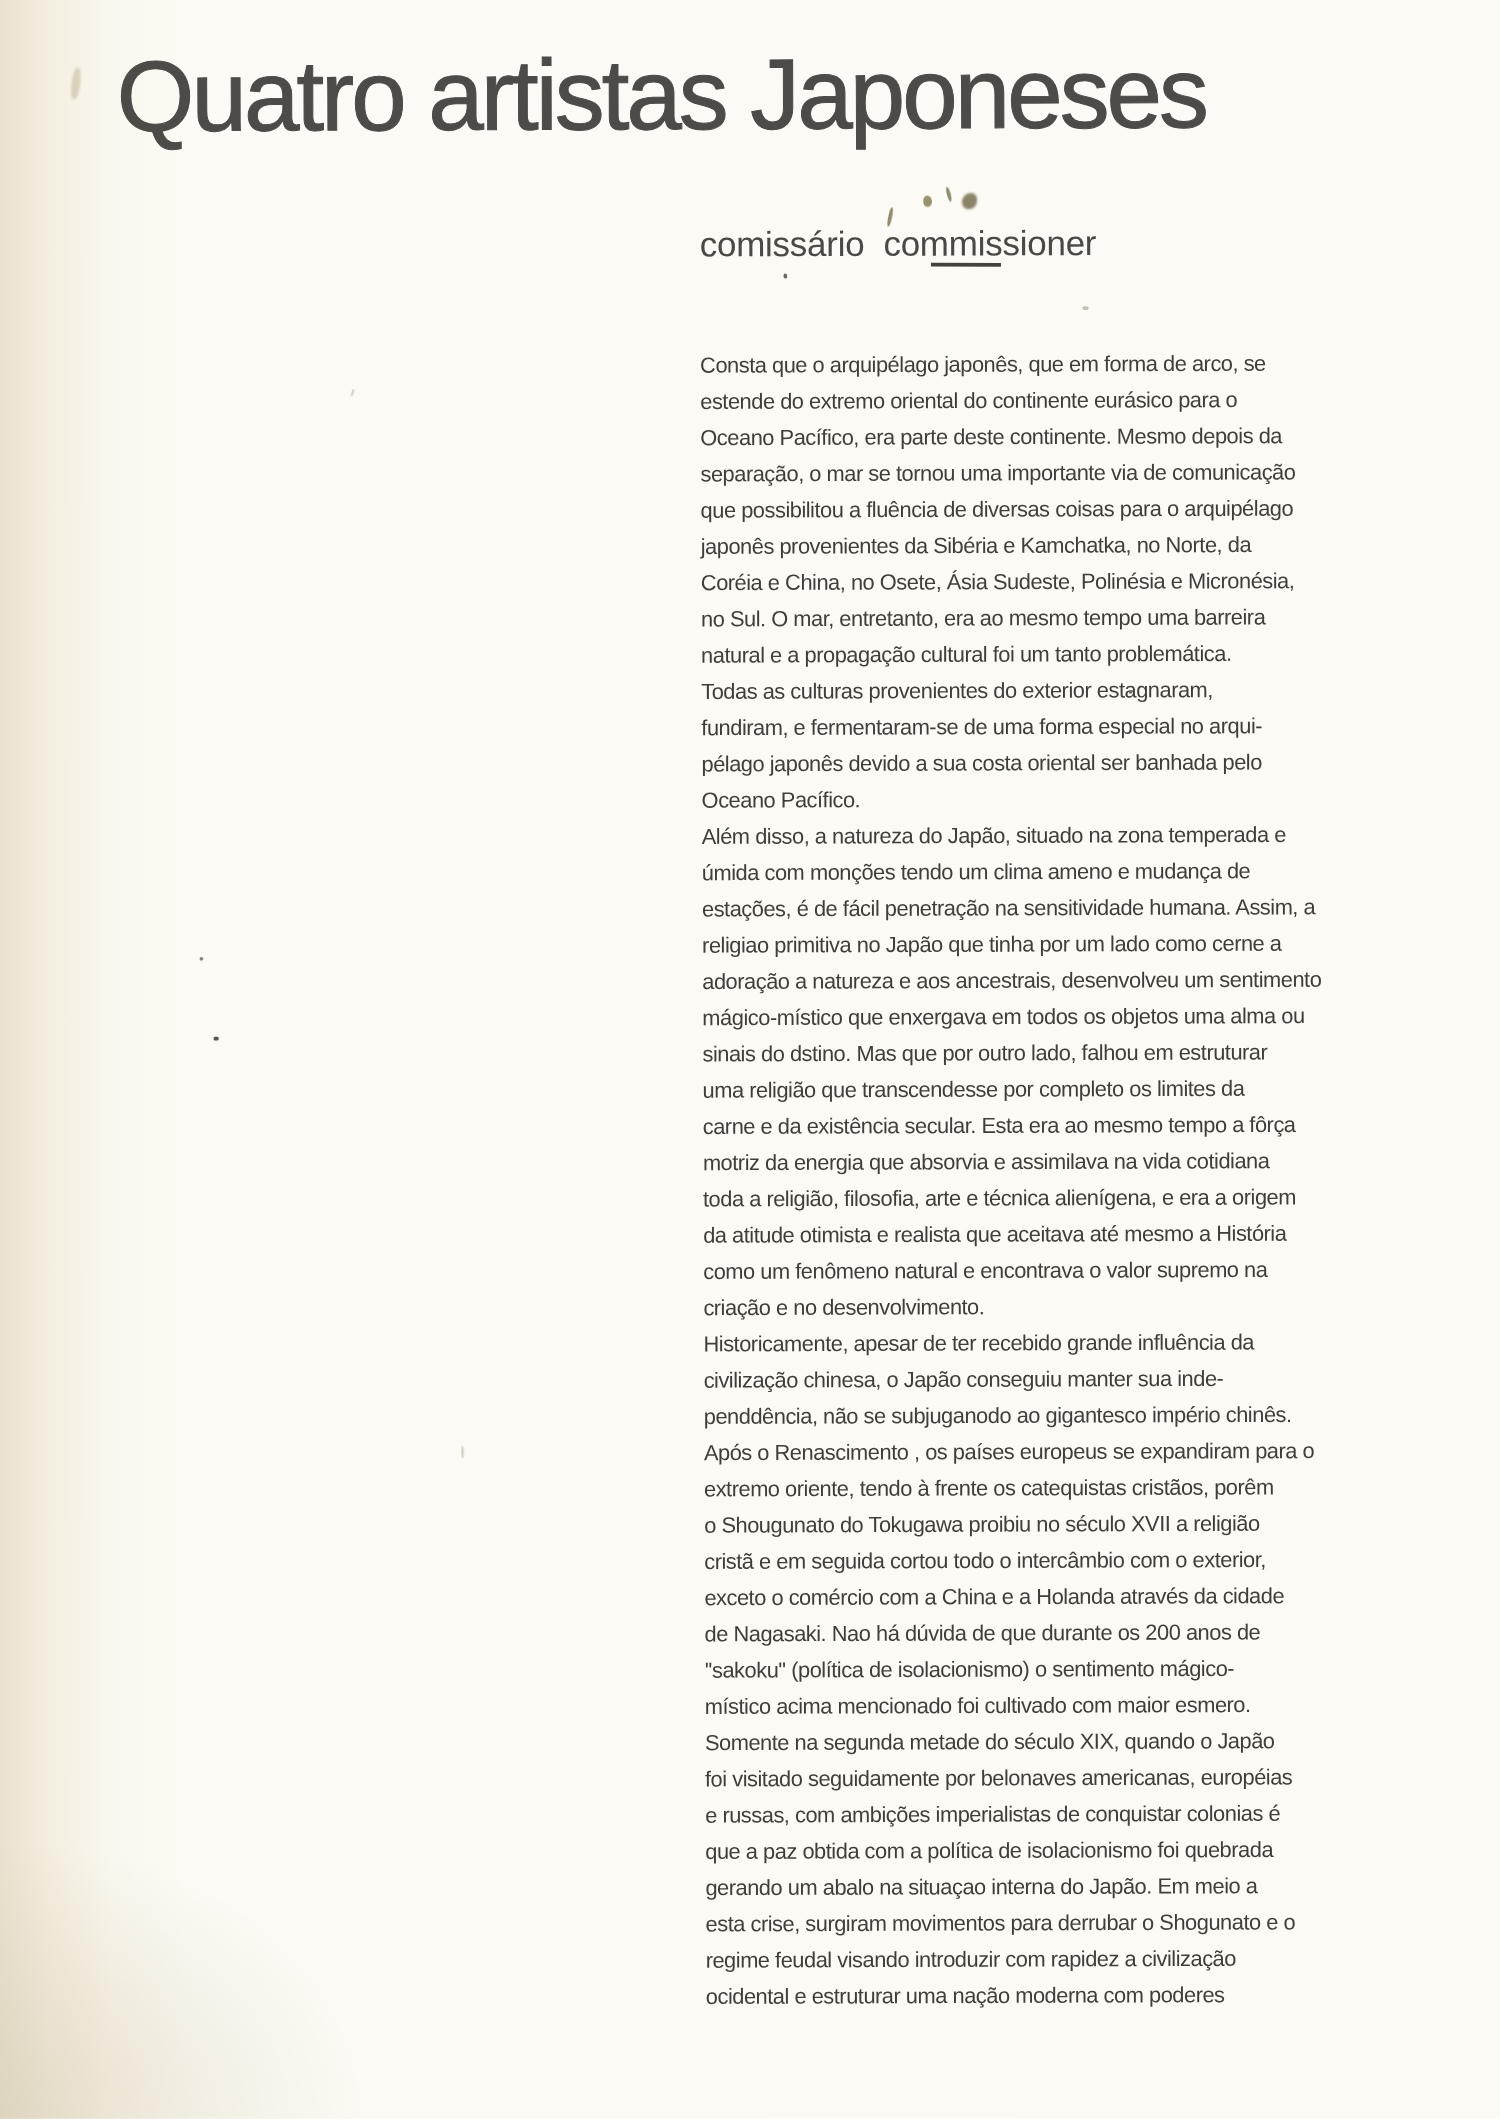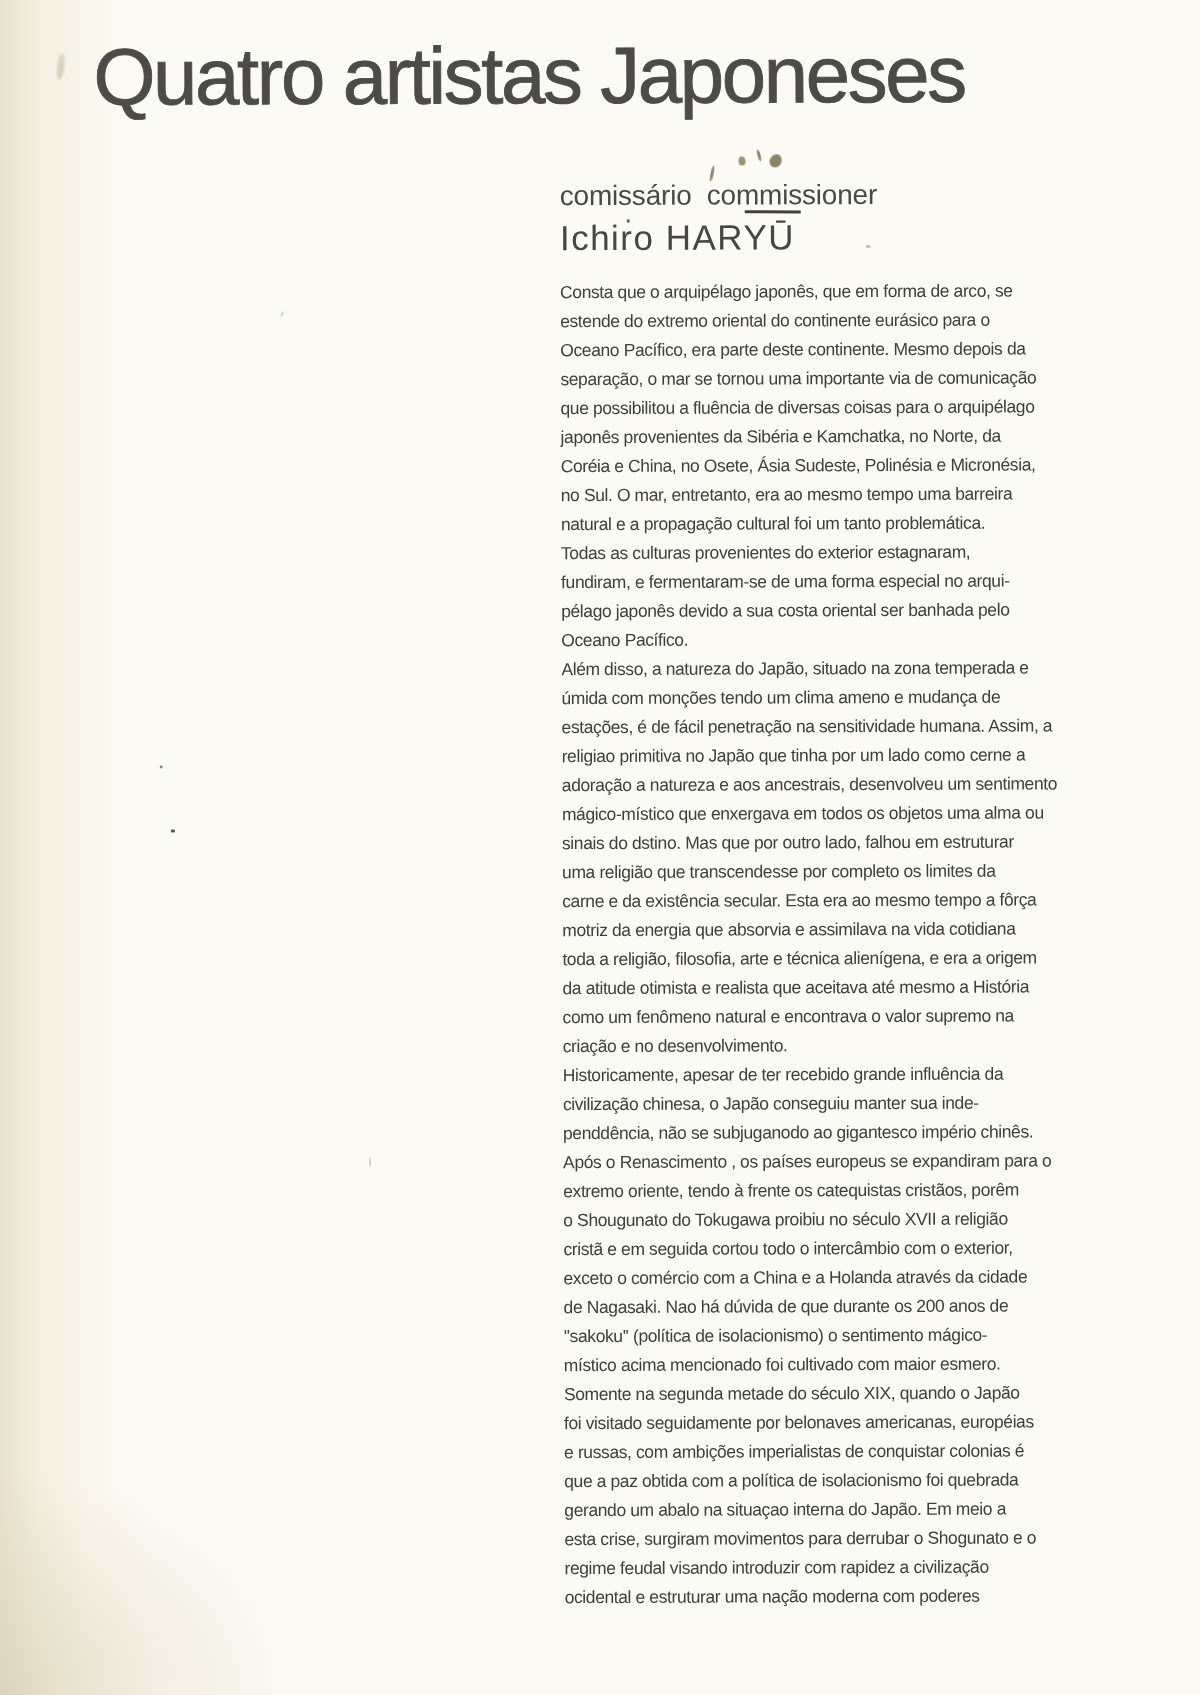--- a/index.html
+++ b/index.html
@@ -45,21 +45,20 @@
   .s-i{left:283px;top:310px;width:2px;height:6px;background:rgba(170,160,130,.45);filter:blur(.4px);transform:rotate(18deg);}
 </style>
 </head>
 <body>
 
 <div class="scan-content">
 
   <h1 class="page-title">Quatro artistas Japoneses</h1>
 
   <div class="commissioner-label">comissário  commissioner</div>
-  <div class="commissioner-name">Ichiro HARYŪ</div>
   <div class="ink-underline"></div>
 
   <div class="article-body">
       <div class="line">Consta que o arquipélago japonês, que em forma de arco, se</div>
       <div class="line">estende do extremo oriental do continente eurásico para o</div>
       <div class="line">Oceano Pacífico, era parte deste continente. Mesmo depois da</div>
       <div class="line">separação, o mar se tornou uma importante via de comunicação</div>
       <div class="line">que possibilitou a fluência de diversas coisas para o arquipélago</div>
       <div class="line">japonês provenientes da Sibéria e Kamchatka, no Norte, da</div>
       <div class="line">Coréia e China, no Osete, Ásia Sudeste, Polinésia e Micronésia,</div>

